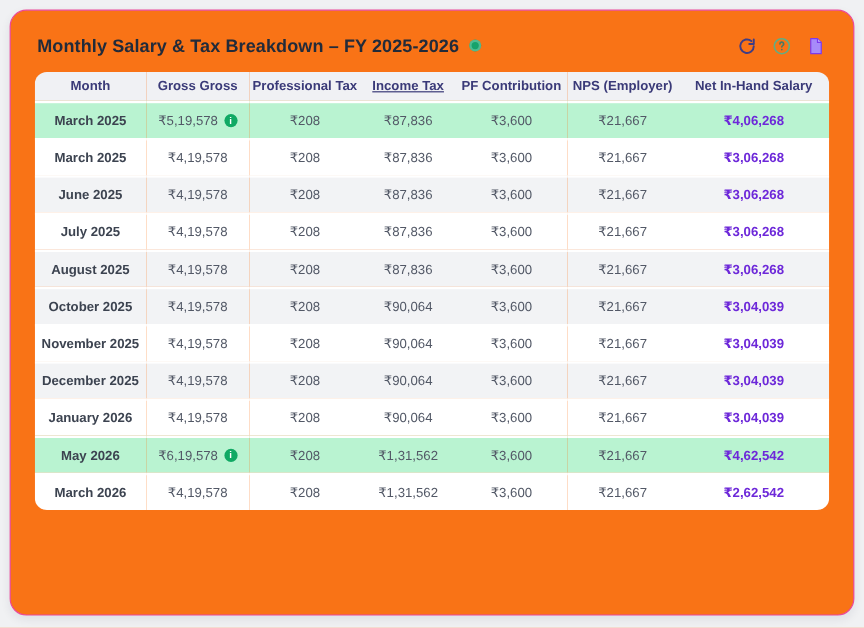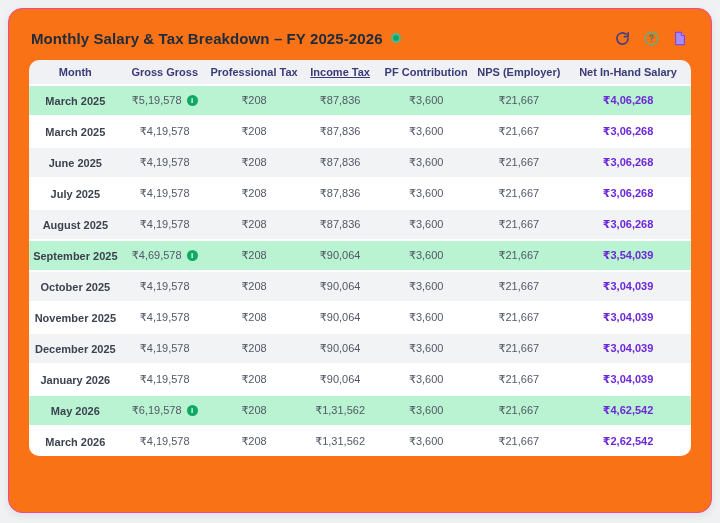--- a/index.html
+++ b/index.html
@@ -193,29 +193,20 @@
           </tr>
           <tr class="stripe">
             <td class="cell-month">August 2025</td>
             <td class="cell-gross-salary">₹4,19,578</td>
             <td class="cell-professional-tax">₹208</td>
             <td class="cell-income-tax">₹87,836</td>
             <td class="cell-pf-contribution">₹3,600</td>
             <td class="cell-nps-employer">₹21,667</td>
             <td class="cell-net">₹3,06,268</td>
           </tr>
-          <tr class="highlight">
-            <td class="cell-month">September 2025</td>
-            <td class="cell-gross-salary">₹4,69,578<span class="info-icon">i</span></td>
-            <td class="cell-professional-tax">₹208</td>
-            <td class="cell-income-tax">₹90,064</td>
-            <td class="cell-pf-contribution">₹3,600</td>
-            <td class="cell-nps-employer">₹21,667</td>
-            <td class="cell-net">₹3,54,039</td>
-          </tr>
           <tr class="stripe">
             <td class="cell-month">October 2025</td>
             <td class="cell-gross-salary">₹4,19,578</td>
             <td class="cell-professional-tax">₹208</td>
             <td class="cell-income-tax">₹90,064</td>
             <td class="cell-pf-contribution">₹3,600</td>
             <td class="cell-nps-employer">₹21,667</td>
             <td class="cell-net">₹3,04,039</td>
           </tr>
           <tr>

